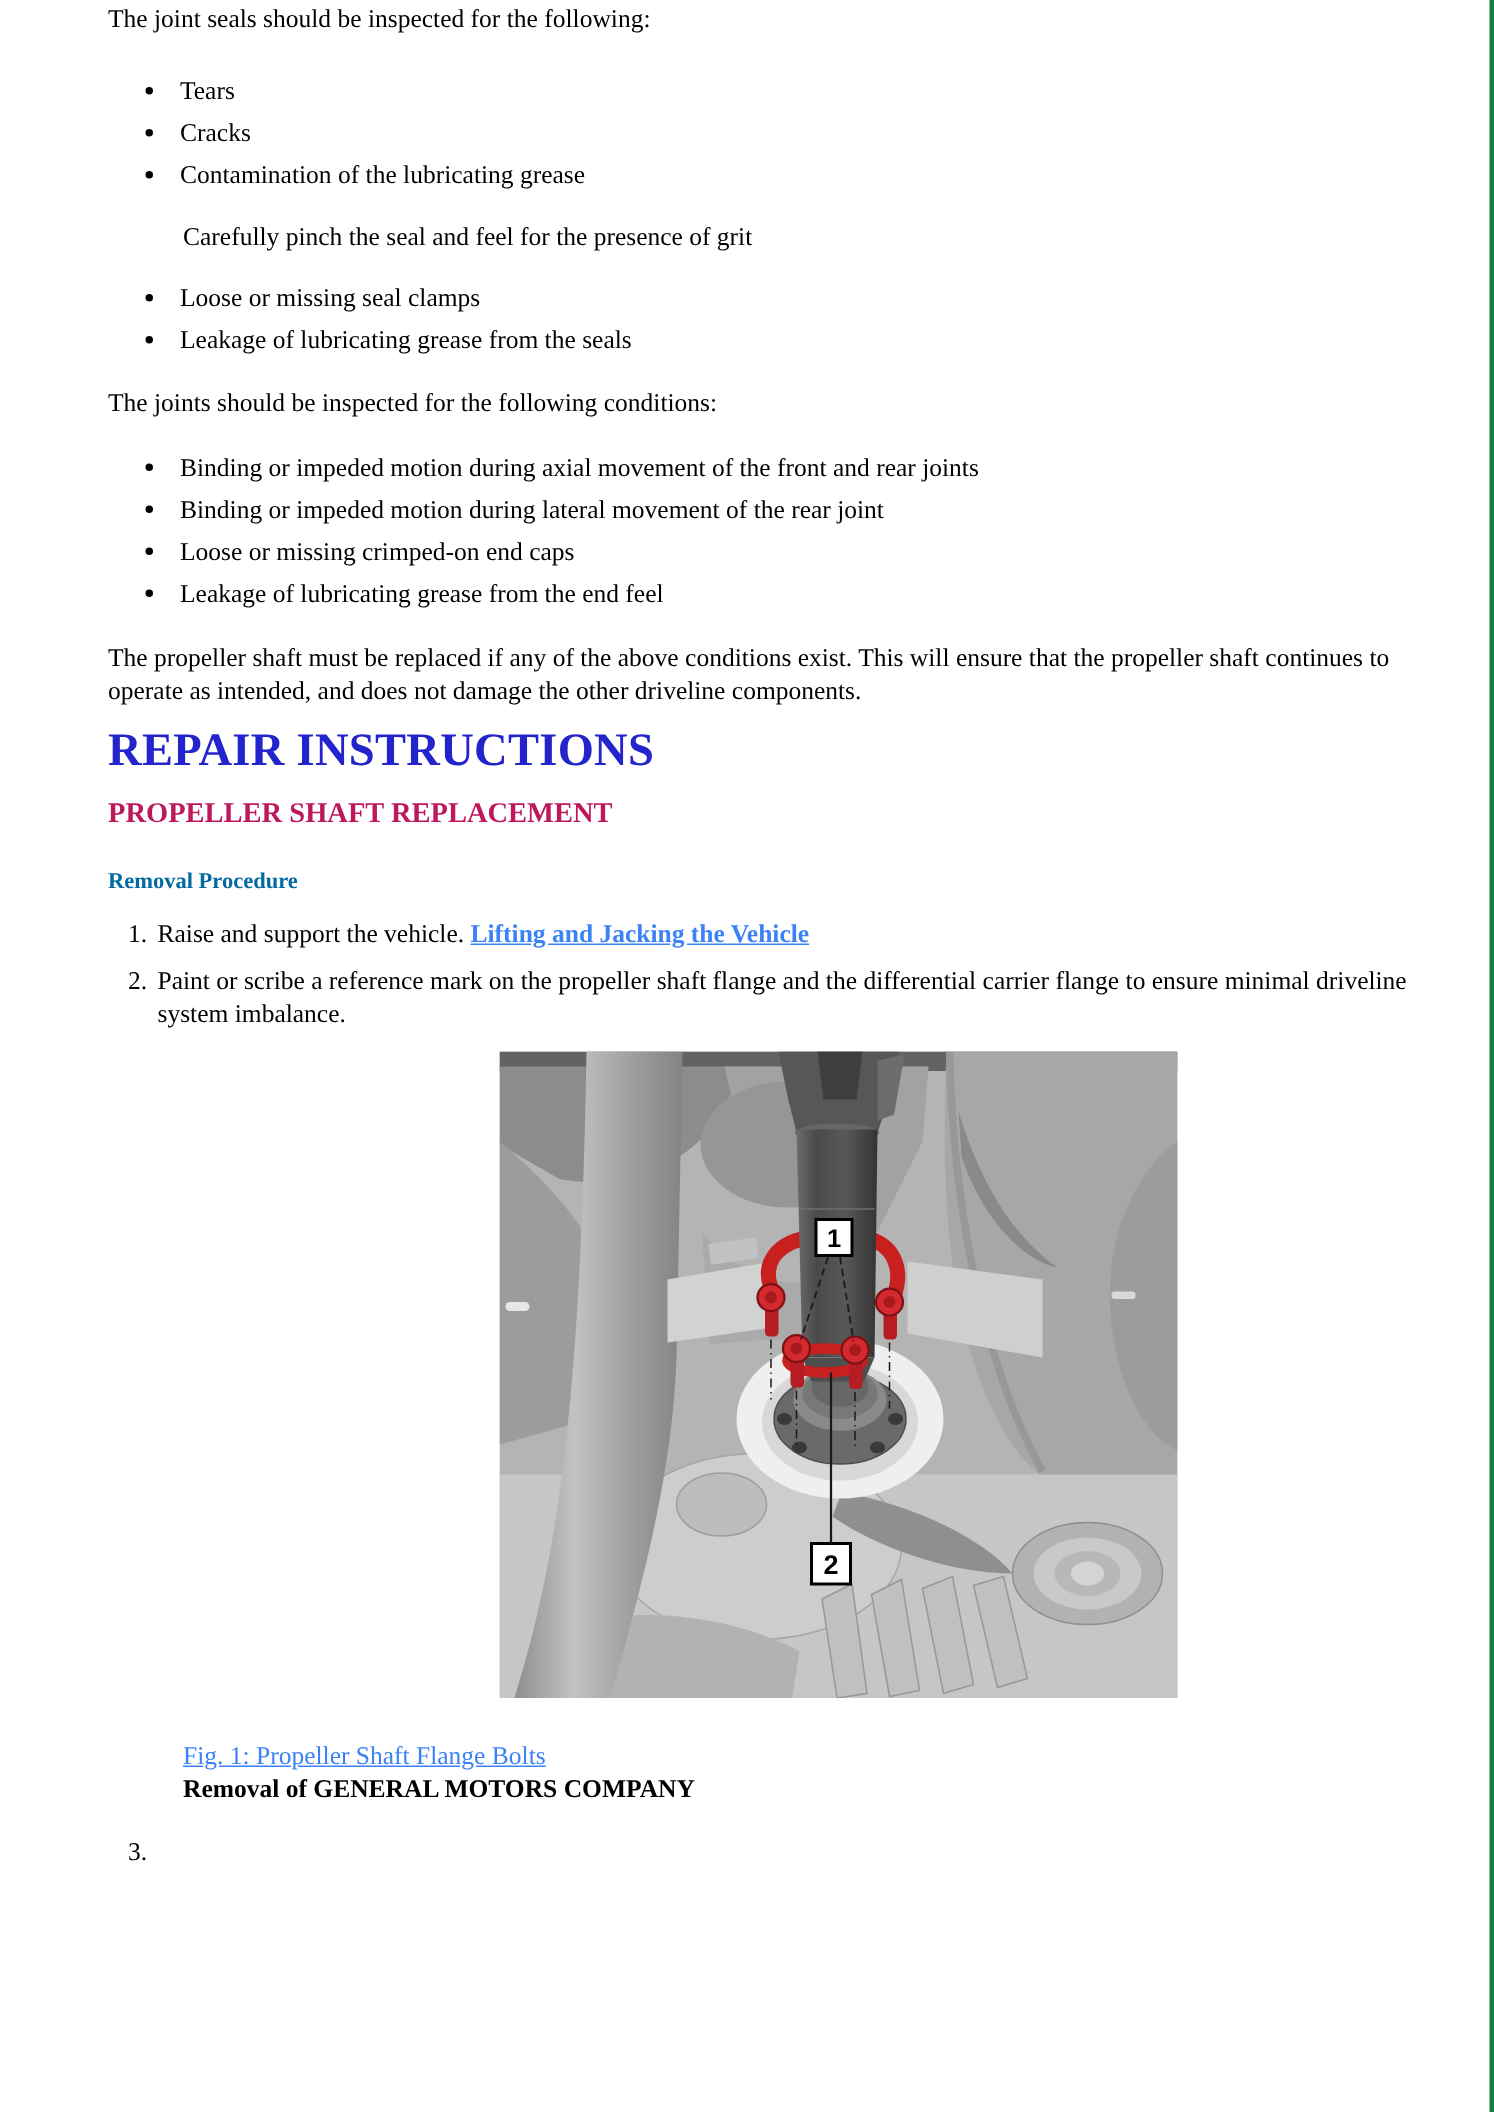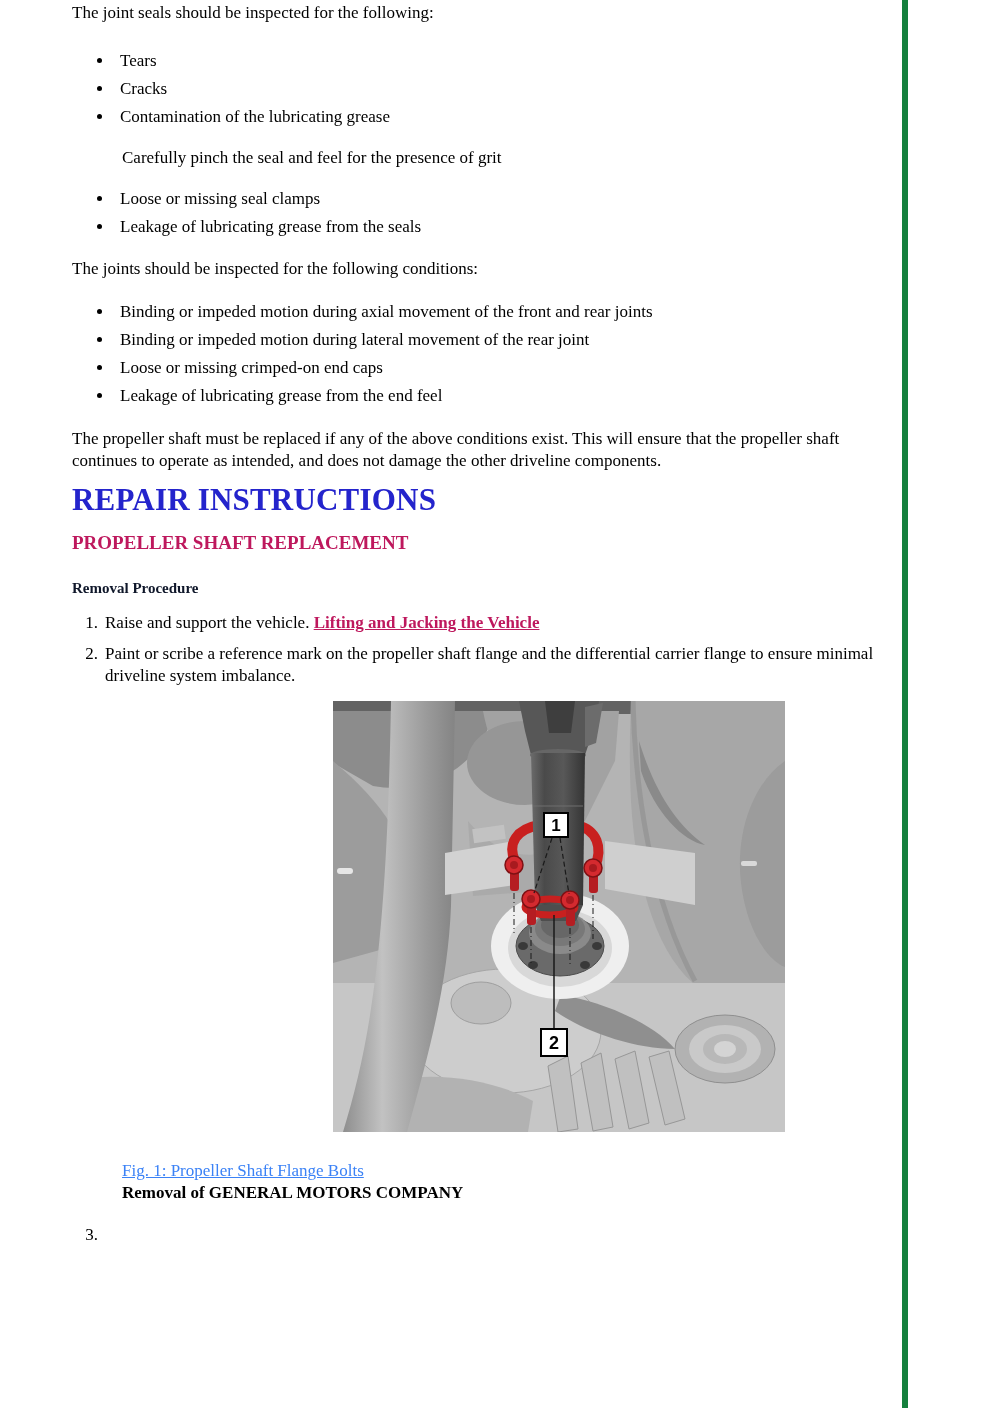--- a/index.html
+++ b/index.html
@@ -1,48 +1,48 @@
 <!DOCTYPE html>
 <html><head>
 <meta charset="utf-8">
 <style>
   * { margin: 0; padding: 0; box-sizing: border-box; }
   html, body { background: #ffffff; }
   body { width: 996px; font-family: "Liberation Serif", serif; color: #000; }
   .page {
-    width: 908px; min-height: 1408px; background: #fff;
-    border-right: 6px solid #15803d;
+    width: 996px; min-height: 1408px; background: #fff;
+    border-right: 3px solid #15803d;
     padding: 2px 28px 40px 72px;
     font-size: 17px; line-height: 22px;
   }
   p.body { margin: 0 0 0 0; }
   p.spaced { margin-top: 20px; }
   ul.bullets { list-style: disc; margin: 26px 0 0 0; padding-left: 42px; }
   ul.bullets.tight { margin-top: 19px; }
   ul.bullets li { margin-bottom: 6px; padding-left: 6px; line-height: 22px; }
   p.note { margin: 19px 0 0 50px; }
   p.para { margin-top: 21px; }
   h1.repair {
     color: #2424cc; font-size: 31px; line-height: 26px;
     margin-top: 15px; font-weight: bold; letter-spacing: 0.2px;
   }
   h2.replacement {
     color: #be185d; font-size: 19px; line-height: 24px;
     margin-top: 18px; font-weight: bold;
   }
   h3.procedure {
-    color: #0f172a; font-size: 15px; line-height: 20px;
+    color: #0369a1; font-size: 15px; line-height: 20px;
     margin-top: 23px; font-weight: bold;
   }
   ol.steps { list-style: none; margin: 14px 0 0 0; }
   ol.steps li { display: flex; margin-bottom: 9px; }
   ol.steps .num { width: 26px; text-align: right; flex: 0 0 26px; margin-right: 7px; }
   ol.steps .step-text { max-width: 845px; }
   a.green-link {
-    color: #be185d; font-weight: bold; text-decoration: underline; cursor: pointer;
+    color: #3b82f6; font-weight: bold; text-decoration: underline; cursor: pointer;
   }
   .figure-wrap { margin: 14px 0 0 261px; width: 452px; height: 431px; }
   .figure-wrap svg { display: block; }
   .caption { margin: 28px 0 0 50px; line-height: 22px; }
   a.fig-link { color: #3b82f6; font-weight: normal; text-decoration: underline; cursor: pointer; }
   .courtesy { font-weight: bold; line-height: 22px; }
   ol.steps.last { margin-top: 20px; }
 </style>
 </head>
 <body>

